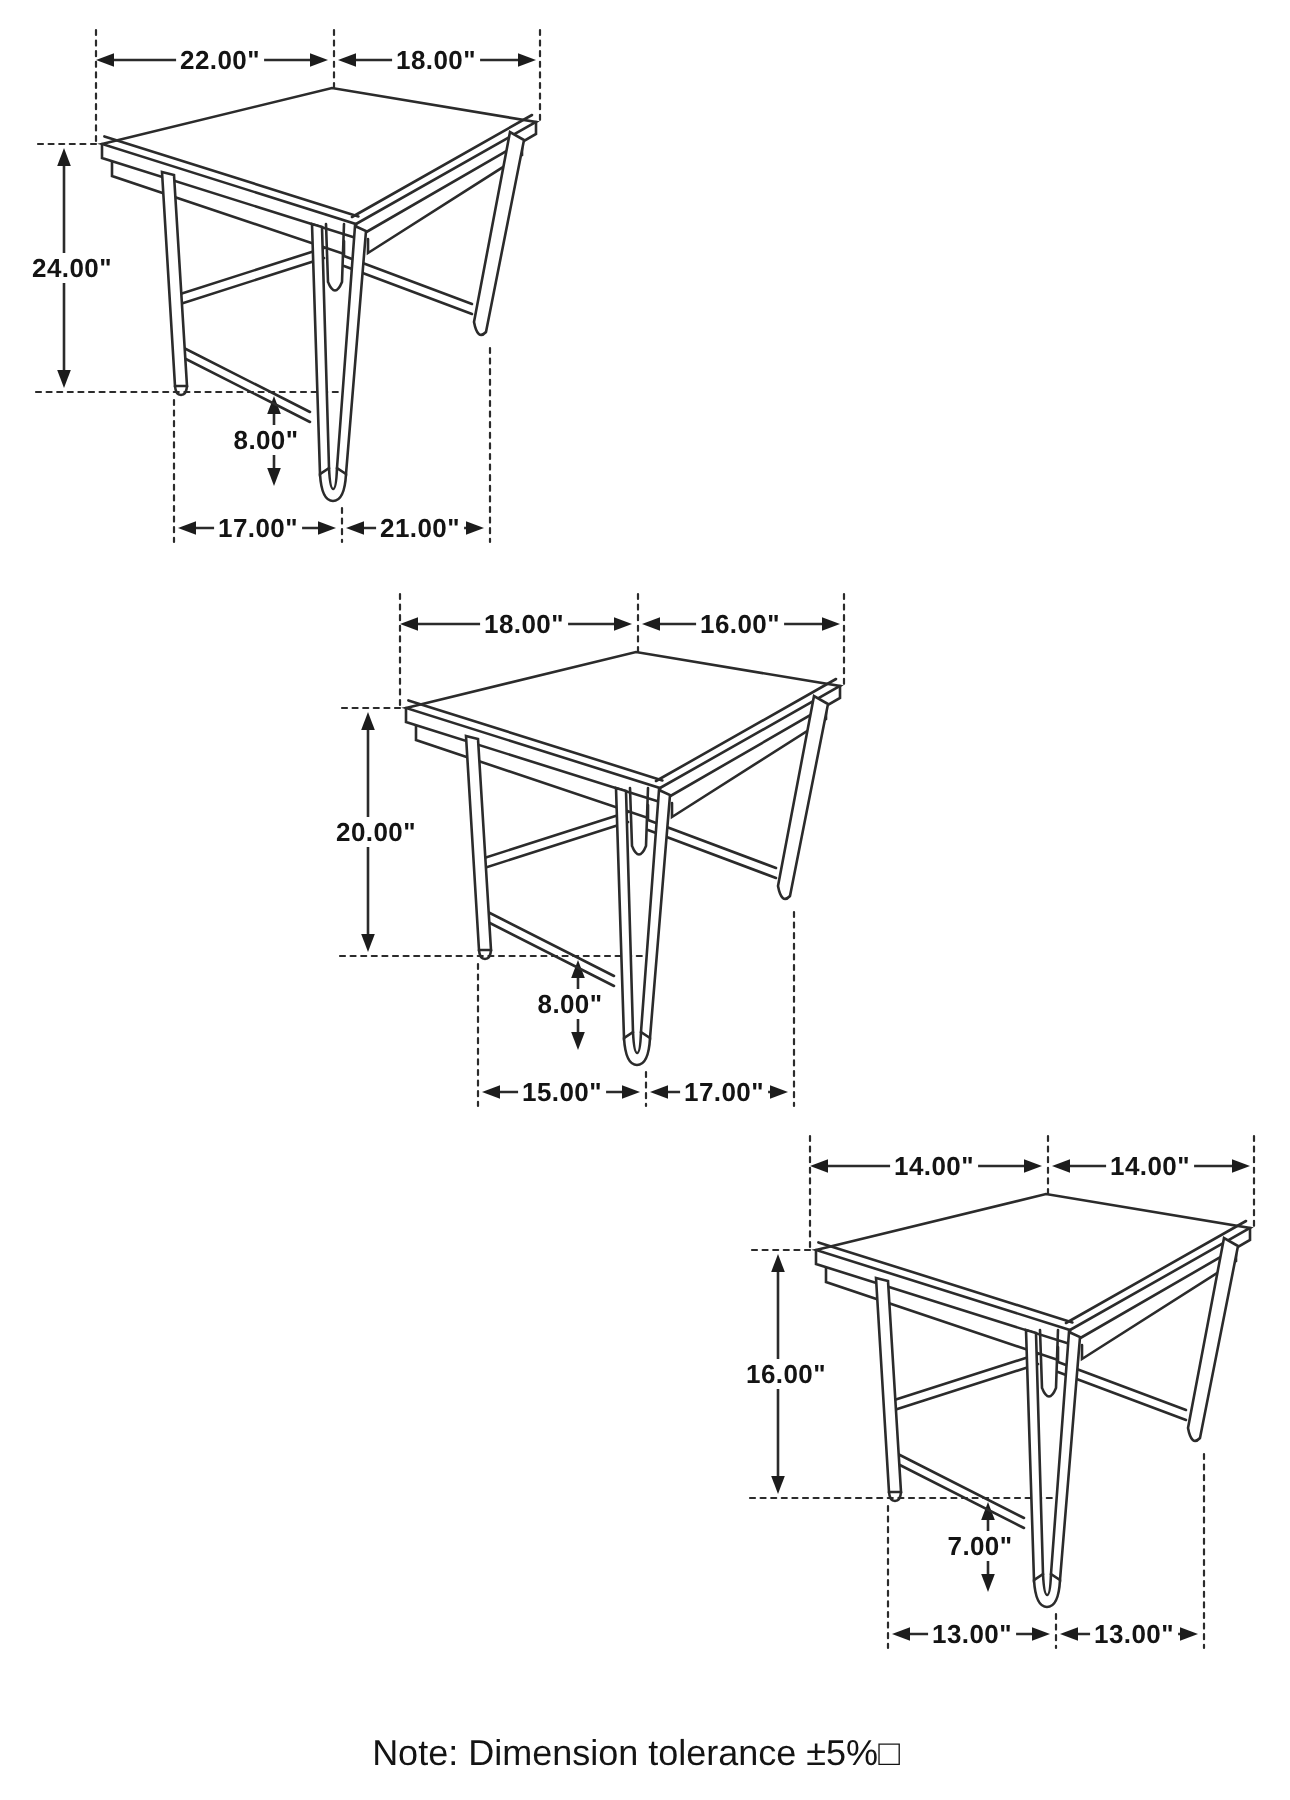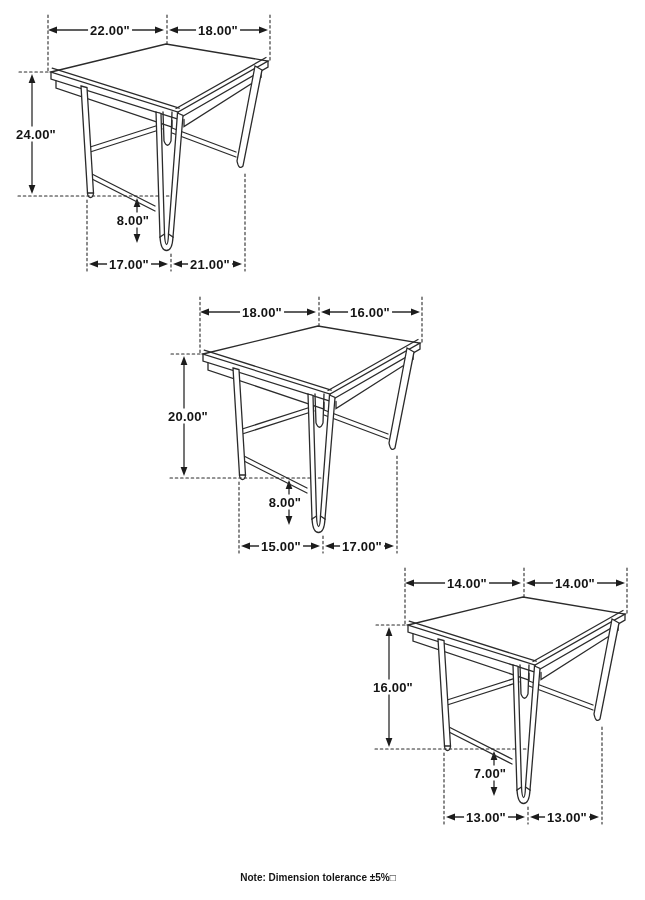--- a/index.html
+++ b/index.html
@@ -8,21 +8,21 @@
     font-family:"Liberation Sans", sans-serif; overflow:hidden;
   }
   .linework { position:absolute; left:0; top:0; }
   .lbl {
     position:absolute; transform:translate(-50%,-50%);
     font-weight:bold; font-size:13px; line-height:15px; color:#141414;
     background:#ffffff; padding:0 2px; white-space:nowrap; letter-spacing:0.2px;
   }
   .note {
     position:absolute; left:318px; top:877px; transform:translate(-50%,-50%);
-    font-weight:bold; font-size:10px; color:#141414; white-space:nowrap;
+    font-weight:normal; font-size:18px; color:#141414; white-space:nowrap;
   }
 </style>
 </head>
 <body>
 
 <div class="canvas">
 
   <svg class="linework" width="645" height="900" viewBox="0 0 645 900" xmlns="http://www.w3.org/2000/svg" xmlns:xlink="http://www.w3.org/1999/xlink">
     <defs>
       <g id="tbl" stroke="#2b2b2b" fill="none" stroke-width="1.3" stroke-linecap="round">

